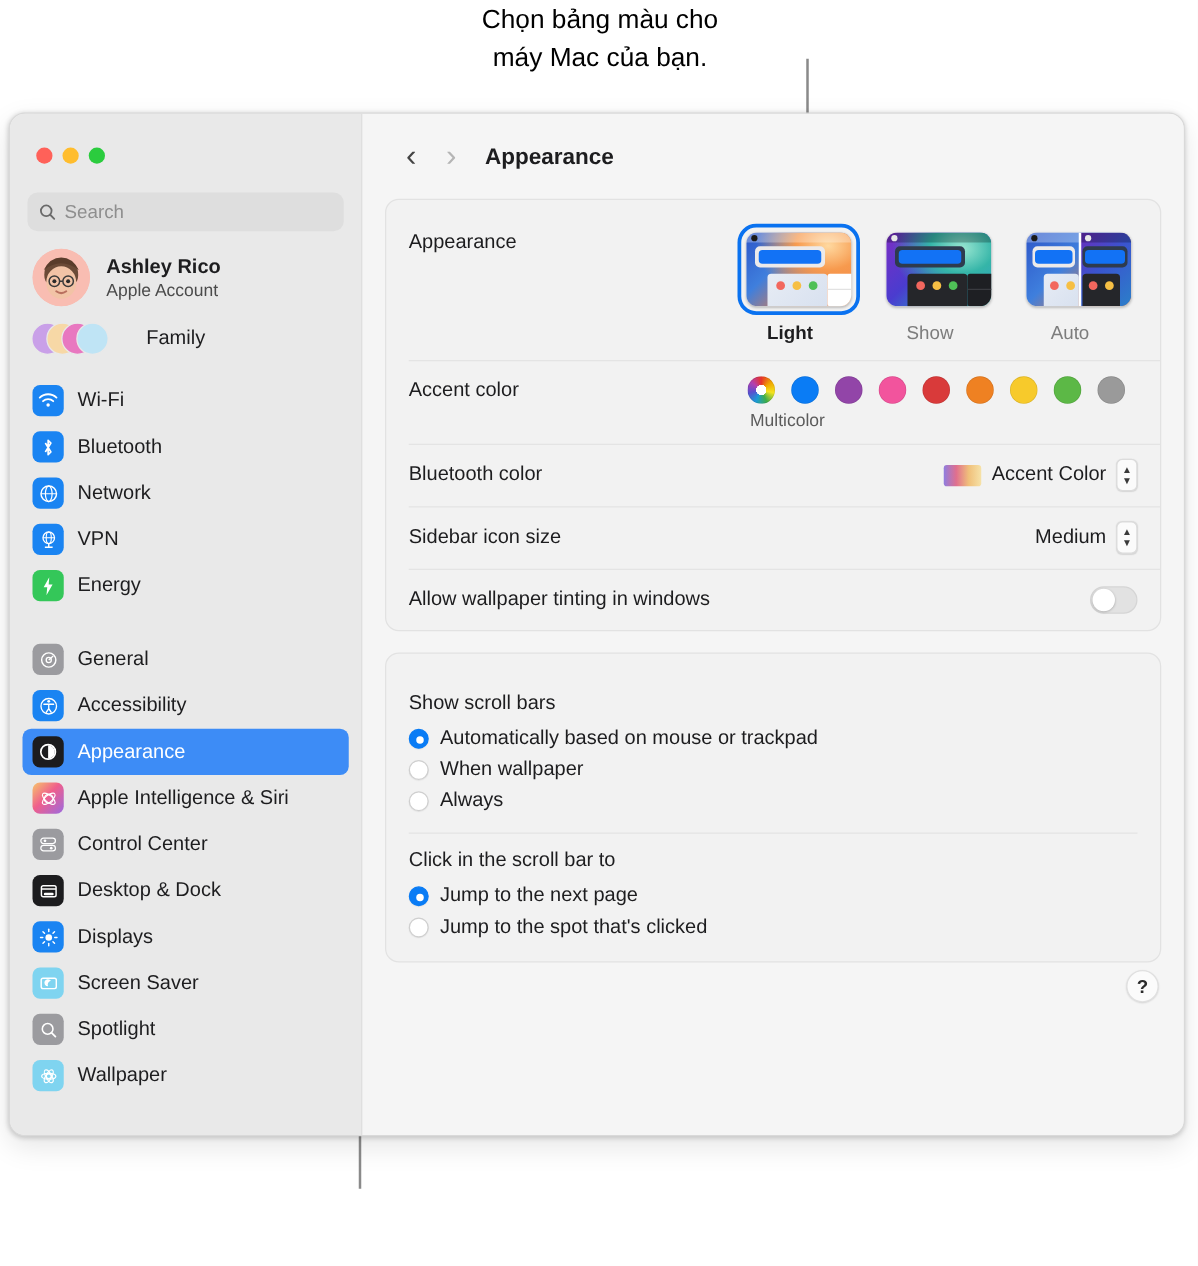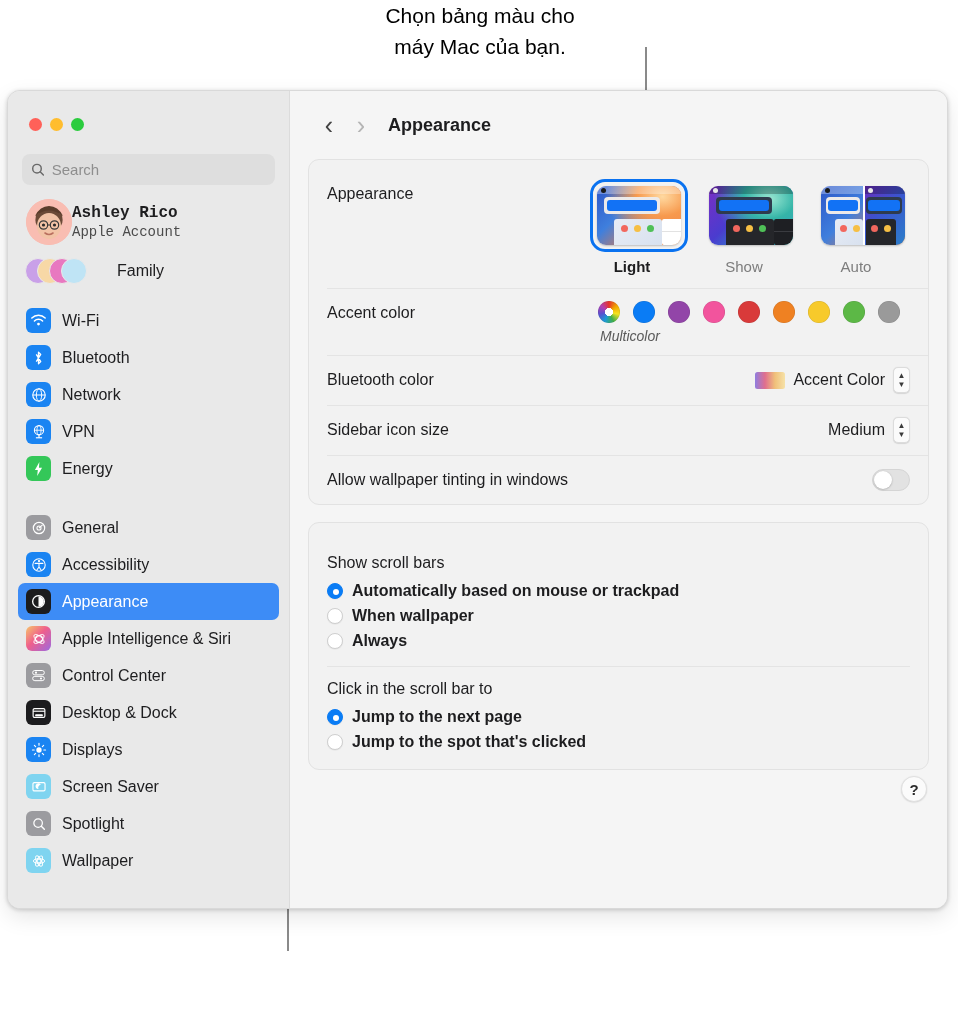--- a/index.html
+++ b/index.html
@@ -68,23 +68,22 @@
     gap: 7px;
   }
   .search-wrap input {
     border: 0; outline: 0; background: transparent;
     font-family: "Liberation Sans", sans-serif;
     font-size: 15px; color: #222; width: 100%;
   }
   .search-wrap input::placeholder { color: #8e8e8e; }
 
   .account-row {
-    display: flex; align-items: center; 
+    display: flex; align-items: center; gap: 13px;
     padding: 14px 0 0 18px;
-    font-family: Liberation Mono, monospace;
   }
   .avatar {
     width: 46px; height: 46px; border-radius: 50%;
     background: #f8b9b0; position: relative; overflow: hidden; flex: 0 0 46px;
   }
   .account-name { font-size: 16px; font-weight: bold; color: #1d1d1f; line-height: 19px;}
   .account-sub  { font-size: 14px; color: #4b4b4b; line-height: 18px; }
 
   .family-row {
     display: flex; align-items: center; gap: 28px;
@@ -189,21 +188,21 @@
   
   .row-accent { padding-top: 13px; padding-bottom: 11px; align-items: flex-start; }
   .accent-area { margin-left: auto; padding-right: 10px; }
   .swatches { display: flex; gap: 13px; }
   .swatch { width: 22px; height: 22px; border-radius: 50%; box-shadow: inset 0 0 0 .5px rgba(0,0,0,.12); cursor: default; }
   .swatch.multi {
     background:
       radial-gradient(circle at center, #fff 0 26%, transparent 27%),
       conic-gradient(#e6332a, #f0a500, #f5e31d, #3fae49, #1b9ad6, #5a4fcf, #b43fb0, #e6332a);
   }
-  .multicolor-label { font-size: 14px; color: #5b5b5b; margin-top: 5px; text-align: left; padding-left: 2px; font-style: italic; }
+  .multicolor-label { font-size: 14px; color: #5b5b5b; margin-top: 5px; text-align: left; padding-left: 2px; }
 
   .row-hl, .row-sb { height: 50px; }
   .row-toggle { height: 49px; }
 
   .hl-chip {
     width: 30px; height: 17px; border-radius: 2.5px;
     background: linear-gradient(90deg,#8f7de0,#e06f8e,#f0c07a,#f6e2a8);
   }
   .value-text { font-size: 16px; color: #1d1d1f; }
   .stepper {
@@ -230,21 +229,21 @@
     width: 16px; height: 16px; border-radius: 50%;
     background: #fff; border: 1px solid #cfcfcf;
     box-shadow: 0 .5px 1px rgba(0,0,0,.08);
     flex: 0 0 16px; position: relative;
   }
   .radio.on { background: #0a7cf5; border-color: #0a7cf5; }
   .radio.on::after {
     content:""; position:absolute; left:5px; top:5px; width:6px; height:6px;
     border-radius:50%; background:#fff;
   }
-  .radio-label { font-size: 16px; color: #1d1d1f; font-weight: bold; }
+  .radio-label { font-size: 16px; color: #1d1d1f; }
   .hr { height: 1px; background: #e4e4e4; margin: 13px 0 13px 0; }
 
   .help-btn {
     position: absolute; right: 20px; bottom: 106px;
     width: 26px; height: 26px; border-radius: 50%;
     background: #fbfbfb; border: 1px solid #e0e0e0;
     box-shadow: 0 .5px 1.5px rgba(0,0,0,.14);
     display: flex; align-items: center; justify-content: center;
     font-size: 15px; font-weight: bold; color: #2b2b2b;
   }

